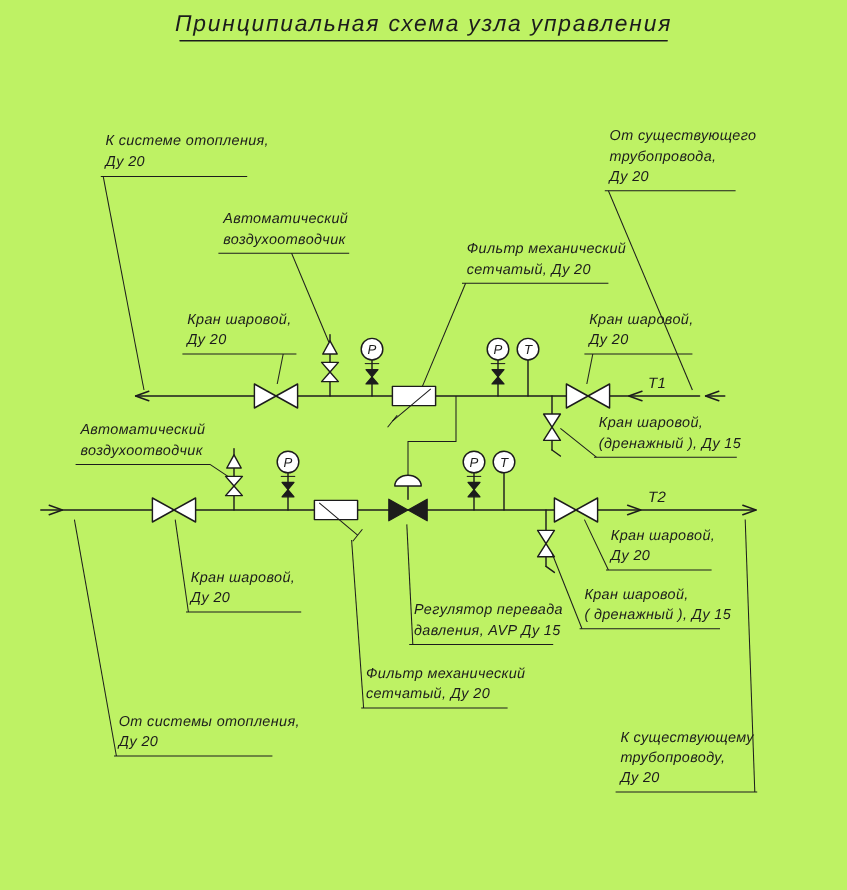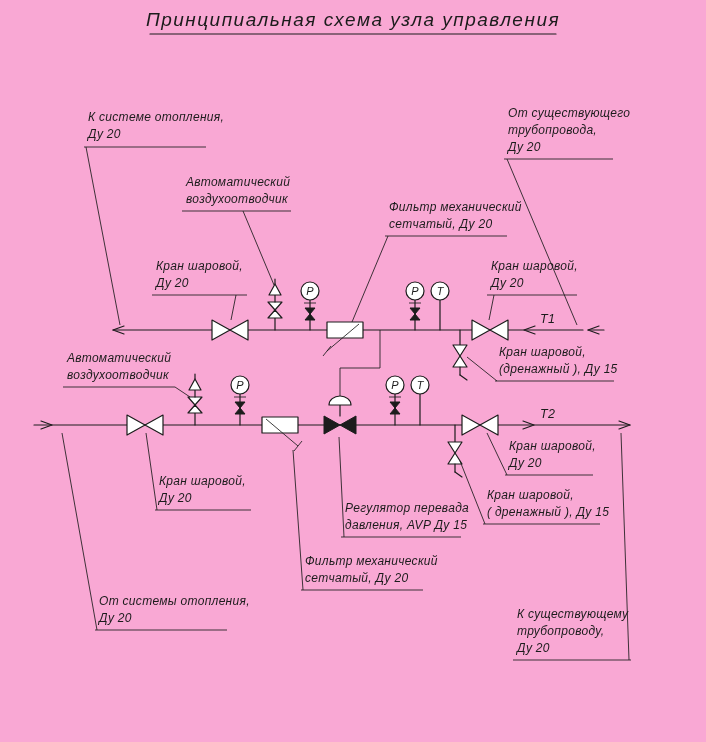--- a/index.html
+++ b/index.html
@@ -1,16 +1,16 @@
 <!DOCTYPE html>
 <html><head>
 <meta charset="utf-8">
 <style>
   html,body{margin:0;padding:0;background:#ffffff;}
-  .page{width:706px;height:742px;position:relative;background:#f9a8d4;overflow:hidden;}
+  .page{width:706px;height:742px;position:relative;background:#bef264;overflow:hidden;}
   svg{display:block;}
   text{font-family:"Liberation Sans","DejaVu Sans",sans-serif;font-style:italic;fill:#1c1c1c;font-size:12px;letter-spacing:.3px;}
   .title{font-size:19px;letter-spacing:1.5px;}
   .pl{font-size:12.5px;font-weight:bold;font-weight:normal;}
   .gl{font-size:11px;letter-spacing:0;text-anchor:middle;}
   .ln{stroke:#1c1c1c;stroke-width:1.2;fill:none;stroke-linecap:round;}
   .thin{stroke:#1c1c1c;stroke-width:.85;fill:none;}
   .sym{fill:#ffffff;stroke:#1c1c1c;stroke-width:1.2;stroke-linejoin:round;}
   .symf{fill:#1c1c1c;stroke:#1c1c1c;stroke-width:1;stroke-linejoin:round;}
 </style>

